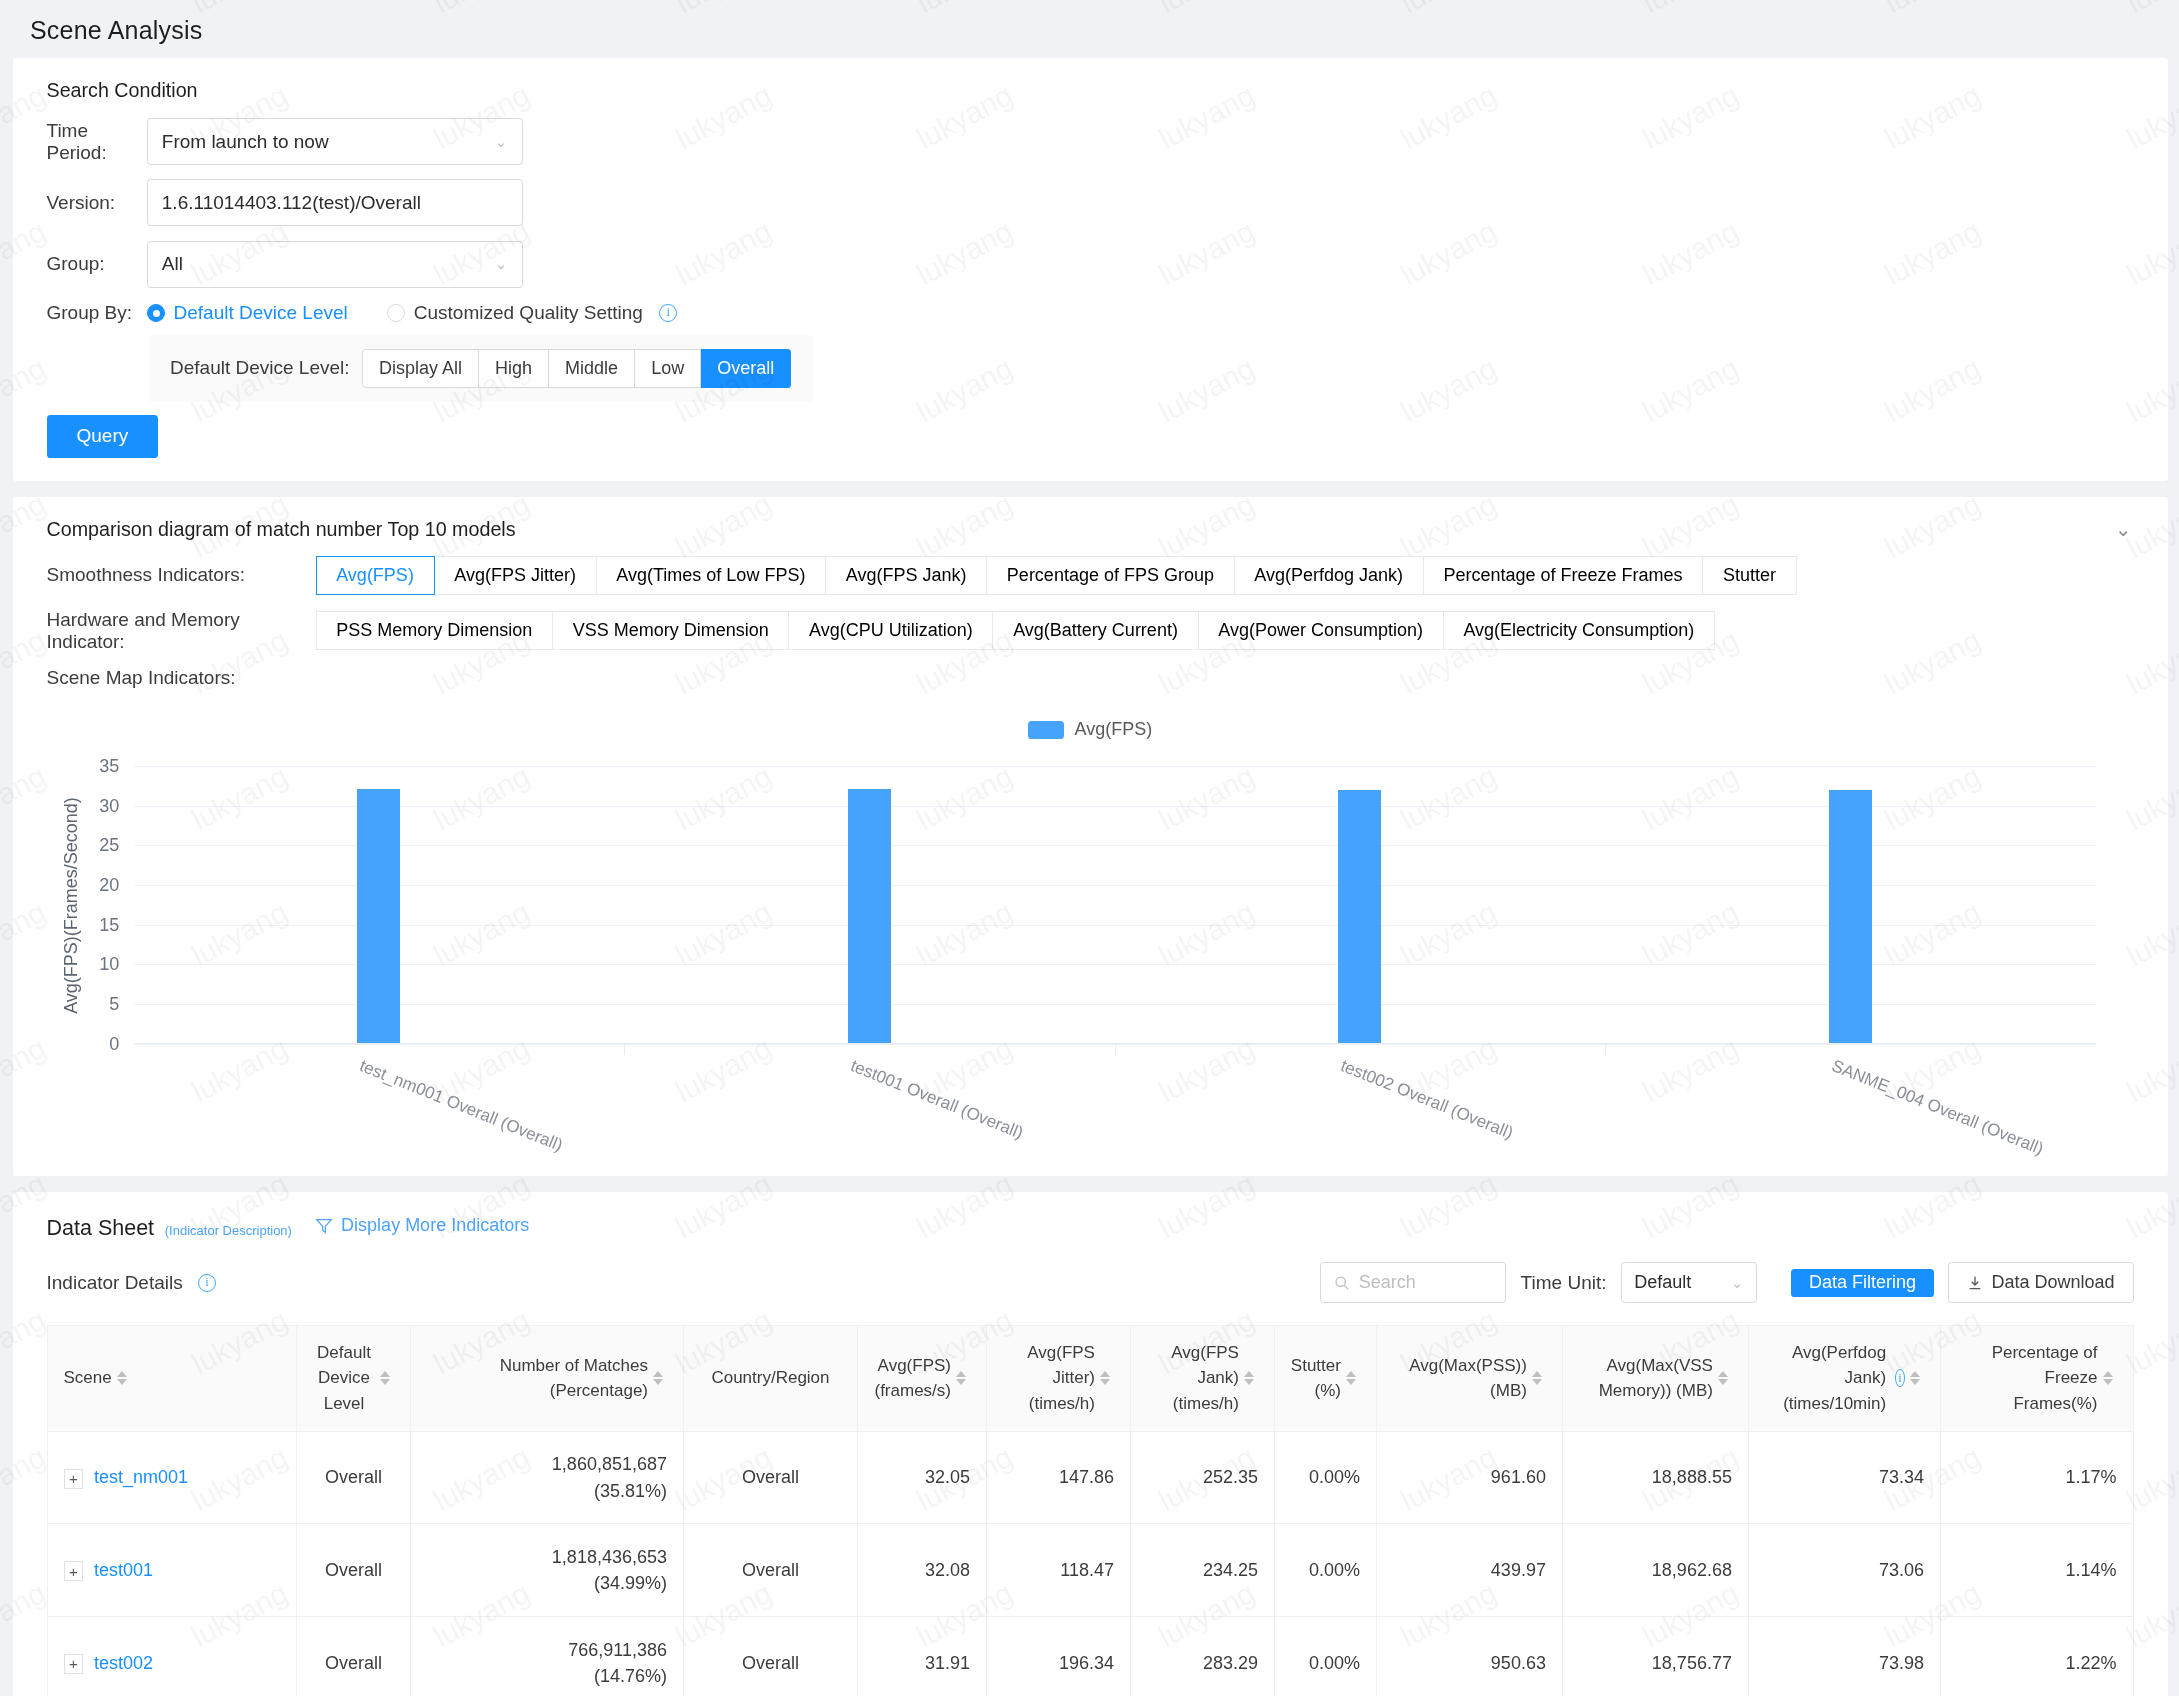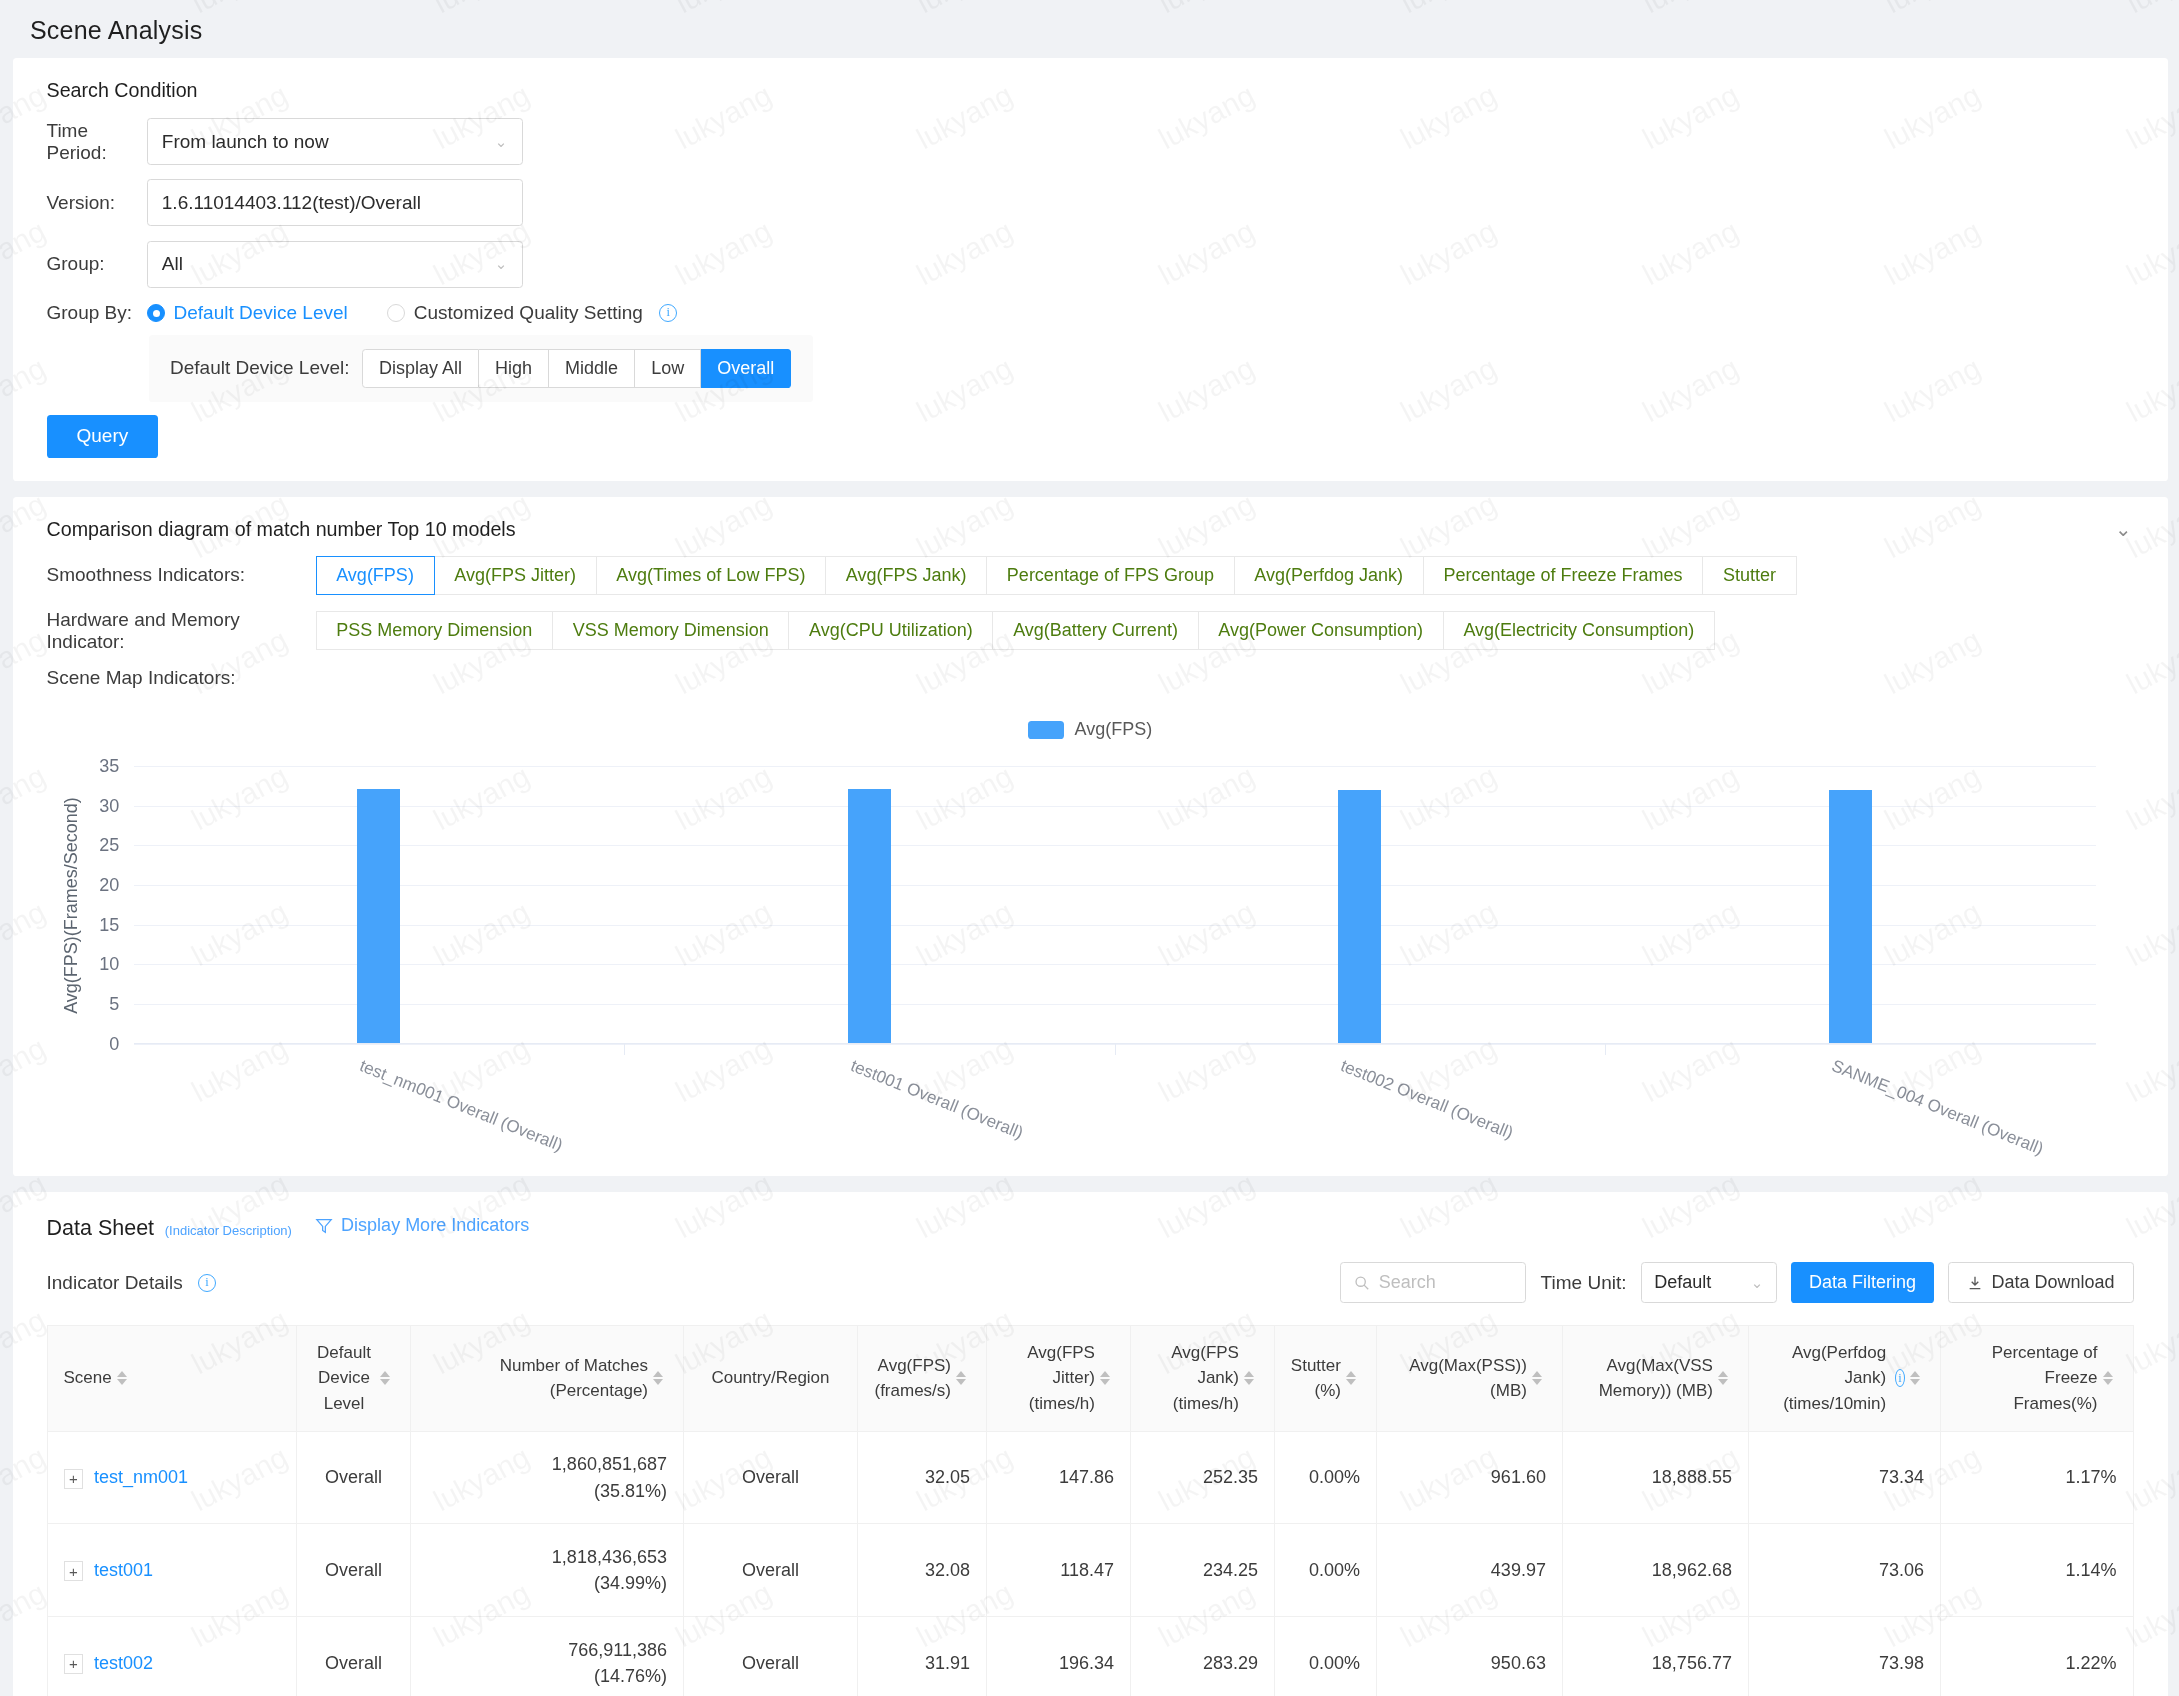--- a/index.html
+++ b/index.html
@@ -86,21 +86,21 @@
   #cmp-card { padding:21.5px 0 27px 0; }
   #cmp-head { display:flex; align-items:flex-start; padding:0 36px 0 34px; }
   #cmp-head .t { font-size:19.7px; color:#1f1f1f; }
   #collapse-chevron { margin-left:auto; color:#8c8c8c; font-size:19.7px; }
   .ind-row { display:flex; align-items:center; padding:14.3px 0 0 34px; }
   .ind-label { width:269px; font-size:19px; color:#3c3c3c; }
   .tabs { display:flex; }
   .tab {
     height:39px; padding:0 19.7px; border:0.9px solid #e8e8e8; border-left:none;
     display:flex; align-items:center; justify-content:center;
-    font-size:18px; color:#4d7c0f; background:#fff; white-space:nowrap;
+    font-size:18px; color:#000000; background:#fff; white-space:nowrap;
   }
   .tab:first-child { border-left:0.9px solid #e8e8e8; }
   .tab.active {
     border:0.9px solid #1890ff; color:#1890ff; z-index:2;
   }
   
   #chart-wrap { position:relative; height:430px; margin:30px 36px 0 36px; }
   #legend {
     position:absolute; left:0; right:0; top:0; display:flex;
     align-items:center; justify-content:center; gap:10.7px;
@@ -143,22 +143,22 @@
   #search-box {
     width:186px; height:41px; border:0.9px solid #d9d9d9; border-radius:3.6px;
     display:flex; align-items:center; gap:9px; padding:0 12.5px; color:#bfbfbf; font-size:18px;
   }
   #tu-label { font-size:19px; color:#3c3c3c; }
   .tu {
     width:136px; height:41px; border:0.9px solid #d9d9d9; border-radius:3.6px;
     display:flex; align-items:center; padding:0 12.5px; font-size:18px; color:#2c2c2c;
   }
   .btn-blue {
-    background:#1890ff; color:#fff; border:none; border-radius:3.6px; height:41px;
-    padding:0 18px; font-size:18px; display:flex; align-items:center; font-family:inherit; cursor:pointer;
+    background:#1890ff; color:#fff; border:none; border-radius:3.6px; height:28px;
+    padding:0 18px; font-size:18px; display:flex; align-items:center; font-family:inherit; cursor:pointer;margin-left:20px;
   }
   .btn-ghost {
     background:#fff; color:#3c3c3c; border:0.9px solid #d9d9d9; border-radius:3.6px; height:41px;
     padding:0 18px; font-size:18px; display:flex; align-items:center; gap:8px;
     font-family:inherit; cursor:pointer;
   }
   
   #tbl-wrap { margin:21.5px 34px 0 34px; border:0.9px solid #f0f0f0; border-bottom:none; }
   table { width:100%; border-collapse:collapse; table-layout:fixed; }
   th {

